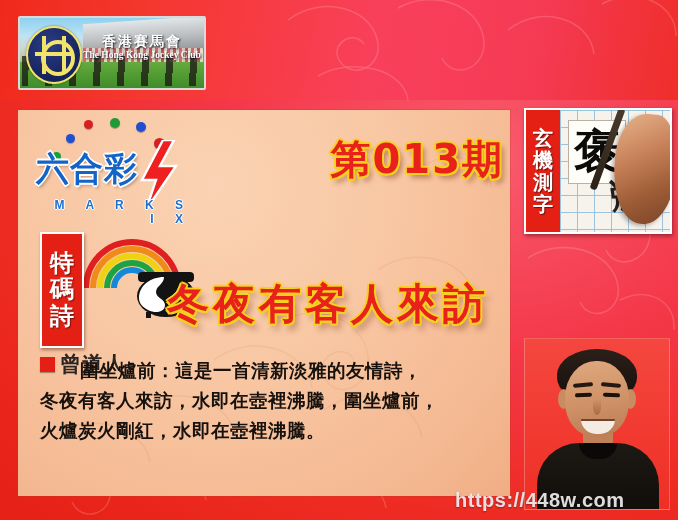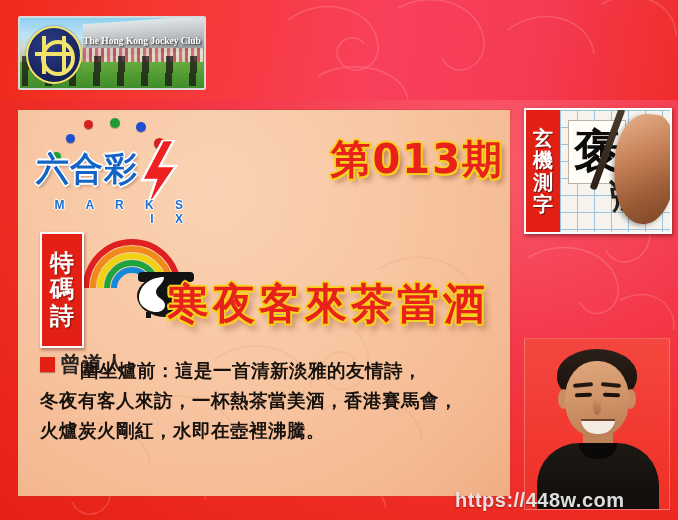--- a/index.html
+++ b/index.html
@@ -214,20 +214,21 @@
       <div class="hk-crowd"></div>
       <div class="hk-grass"></div>
       <div class="hk-horses"></div>
       <div class="hk-logo">
         <div class="ring"></div>
         <div class="bar h1"></div>
         <div class="bar v1"></div>
         <div class="bar v2"></div>
       </div>
       <div class="hk-text">
+        <div class="hk-cn">香港賽馬會</div>
         <div class="hk-en">The Hong Kong Jockey Club</div>
       </div>
     </div>
 
   </div>
 
   <div class="panel">
 
     <div class="panel-orn">
       <svg viewBox="0 0 492 386" preserveAspectRatio="none">
@@ -292,26 +293,26 @@
     <div class="author">
       <span class="sq"></span>
       <span class="nm">曾道人</span>
     </div>
 
     <div class="issue">
       <span>第013期</span>
     </div>
 
     <div class="poem l2">
-      <span>寒夜客來茶當酒</span>
+      <span>冬夜有客人來訪</span>
     </div>
 
     <div class="explain">
       <p class="first">圍坐爐前：這是一首清新淡雅的友情詩，</p>
-      <p>冬夜有客人來訪，一杯熱茶當美酒，香港賽馬會，</p>
+      <p>冬夜有客人來訪，水即在壺裡沸騰，圍坐爐前，</p>
       <p>火爐炭火剛紅，水即在壺裡沸騰。</p>
     </div>
   </div>
 
   <div class="xuanji">
     <div class="xj-label">
       <span>玄</span>
       <span>機</span>
       <span>測</span>
       <span>字</span>

